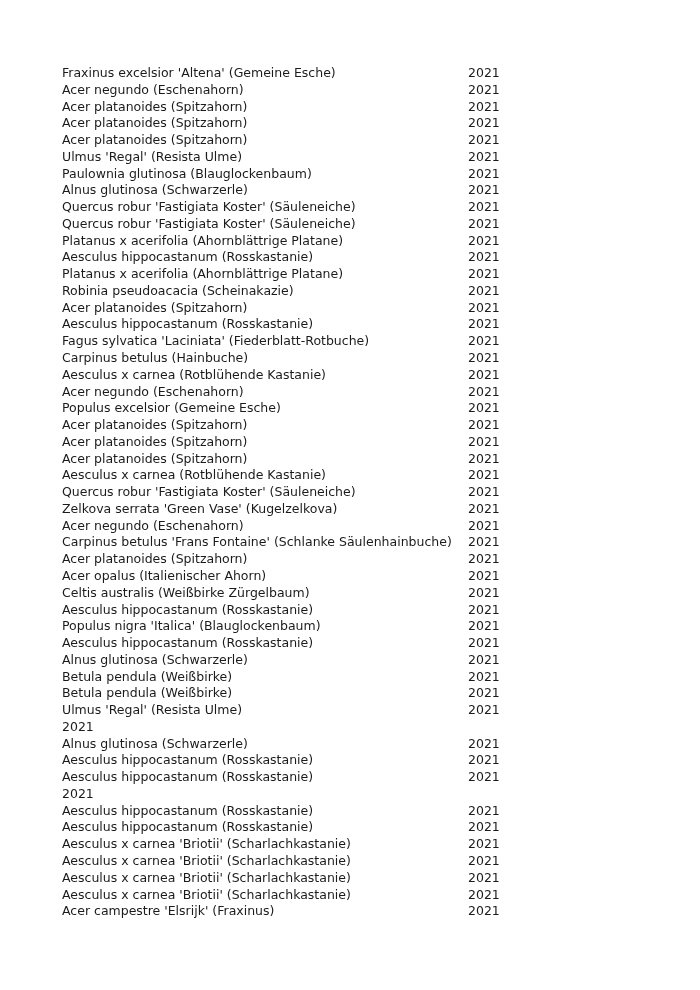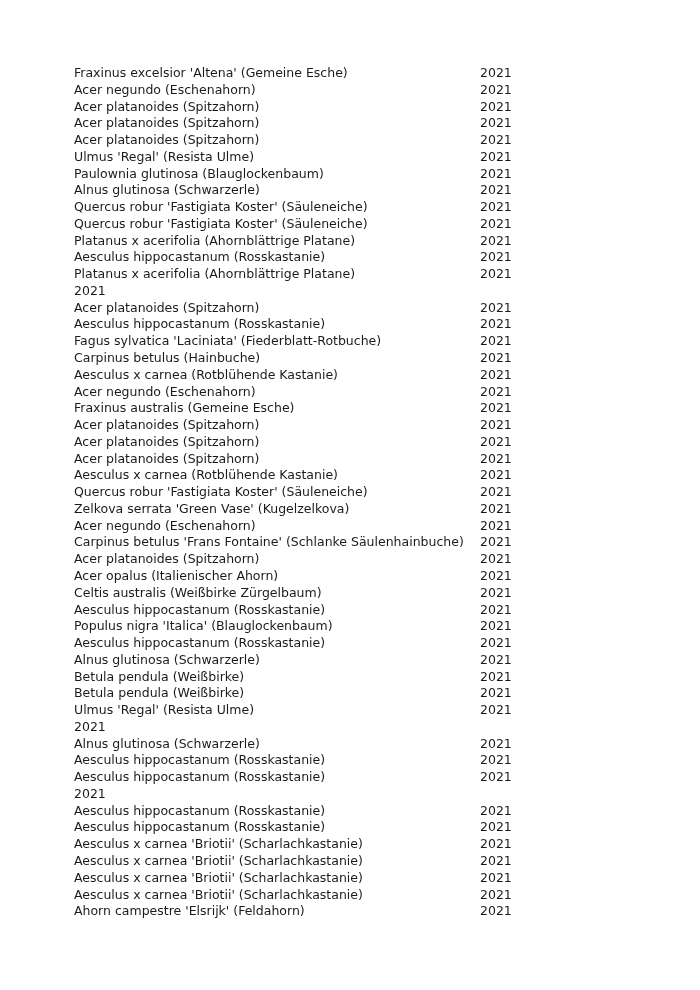--- a/index.html
+++ b/index.html
@@ -11,21 +11,20 @@
       height: 990px;
       background: #ffffff;
       font-family: "DejaVu Sans", "Liberation Sans", sans-serif;
       color: #1b1b1b;
       overflow: hidden;
     }
     .page {
       width: 700px;
       height: 990px;
       box-sizing: border-box;
-      padding-left: 12px;
     }
     .tree-list {
       padding: 65px 0 0 62px;
     }
     .row {
       display: flex;
       align-items: baseline;
       font-size: 12.5px;
       line-height: 16.76px;
       white-space: nowrap;
@@ -104,20 +103,21 @@
         <span class="name">Aesculus hippocastanum (Rosskastanie)</span>
         <span class="year">2021</span>
       </div>
 
       <div class="row">
         <span class="name">Platanus x acerifolia (Ahornblättrige Platane)</span>
         <span class="year">2021</span>
       </div>
 
       <div class="row">
+        <span class="name">Robinia pseudoacacia (Scheinakazie)</span>
         <span class="year">2021</span>
       </div>
 
       <div class="row">
         <span class="name">Acer platanoides (Spitzahorn)</span>
         <span class="year">2021</span>
       </div>
 
       <div class="row">
         <span class="name">Aesculus hippocastanum (Rosskastanie)</span>
@@ -138,21 +138,21 @@
         <span class="name">Aesculus x carnea (Rotblühende Kastanie)</span>
         <span class="year">2021</span>
       </div>
 
       <div class="row">
         <span class="name">Acer negundo (Eschenahorn)</span>
         <span class="year">2021</span>
       </div>
 
       <div class="row">
-        <span class="name">Fraxinus australis (Gemeine Esche)</span>
+        <span class="name">Populus excelsior (Gemeine Esche)</span>
         <span class="year">2021</span>
       </div>
 
       <div class="row">
         <span class="name">Acer platanoides (Spitzahorn)</span>
         <span class="year">2021</span>
       </div>
 
       <div class="row">
         <span class="name">Acer platanoides (Spitzahorn)</span>
@@ -286,17 +286,17 @@
         <span class="name">Aesculus x carnea 'Briotii' (Scharlachkastanie)</span>
         <span class="year">2021</span>
       </div>
 
       <div class="row">
         <span class="name">Aesculus x carnea 'Briotii' (Scharlachkastanie)</span>
         <span class="year">2021</span>
       </div>
 
       <div class="row">
-        <span class="name">Ahorn campestre 'Elsrijk' (Feldahorn)</span>
+        <span class="name">Acer campestre 'Elsrijk' (Fraxinus)</span>
         <span class="year">2021</span>
       </div>
     </div>
 </div>
 
 </body></html>

